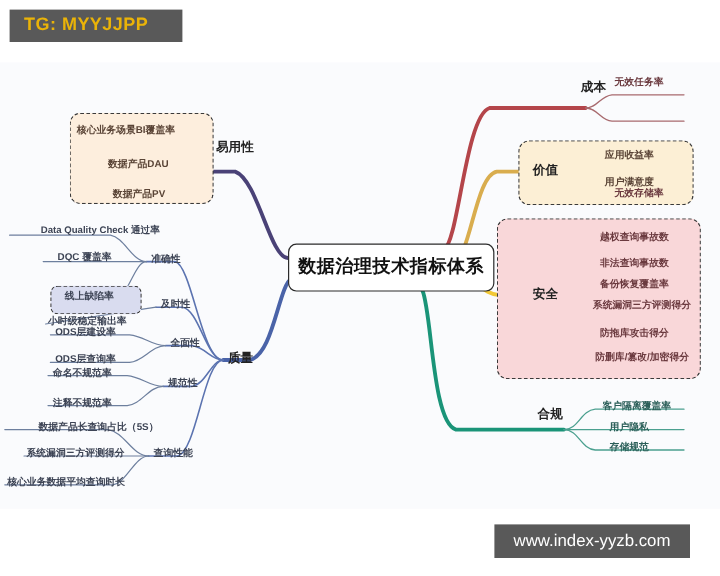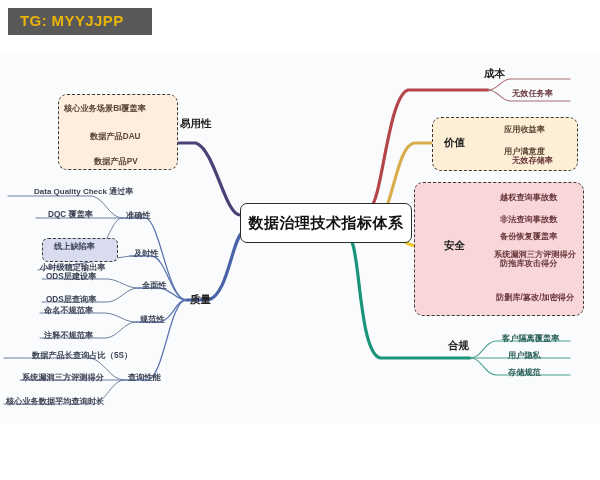--- a/index.html
+++ b/index.html
@@ -229,35 +229,36 @@
   <div class="node leaf-label" style="left:140px; top:315px;text-align:center;">规范性</div>
   <div class="node leaf-label" style="left:44px; top:306px;">命名不规范率</div>
   <div class="node leaf-label" style="left:44px; top:331px;">注释不规范率</div>
 
   <div class="node leaf-label" style="left:128px; top:373px;">查询性能</div>
   <div class="node leaf-label" style="left:0; top:351px;padding-left:32px;">数据产品长查询占比（5S）</div>
   <div class="node leaf-label" style="left:22px; top:373px;">系统漏洞三方评测得分</div>
   <div class="node leaf-label" style="left:6px; top:397px;">核心业务数据平均查询时长</div>
 
   <div class="node main-label" style="left:444px; top:68px;margin-left:40px;">成本</div>
-  <div class="node leaf-label rose" style="left:512px; top:89px;">无效任务率</div>
+  <div class="node leaf-label rose" style="left:512px; top:64px;">无效任务率</div>
   <div class="node leaf-label rose" style="left:512px; top:108px;margin-top:48px;">无效存储率</div>
 
   <div class="node main-label" style="left:444px; top:137px;">价值</div>
   <div class="node leaf-label warm" style="left:504px; top:125px;">应用收益率</div>
   <div class="node leaf-label warm" style="left:504px; top:147px;">用户满意度</div>
 
   <div class="node main-label" style="left:444px; top:240px;">安全</div>
   <div class="node leaf-label rose" style="left:500px; top:193px;">越权查询事故数</div>
   <div class="node leaf-label rose" style="left:500px; top:215px;">非法查询事故数</div>
   <div class="node leaf-label rose" style="left:500px; top:232px;">备份恢复覆盖率</div>
   <div class="node leaf-label rose" style="left:494px; top:250px;">系统漏洞三方评测得分</div>
-  <div class="node leaf-label rose" style="left:500px; top:259px;">防拖库攻击得分</div>
+  <div class="node leaf-label rose" style="left:500px; top:273px;">防拖库攻击得分</div>
   <div class="node leaf-label rose" style="left:496px; top:293px;">防删库/篡改/加密得分</div>
 
   <div class="node main-label" style="left:448px; top:340px;">合规</div>
   <div class="node leaf-label teal" style="left:502px; top:334px;">客户隔离覆盖率</div>
   <div class="node leaf-label teal" style="left:508px; top:351px;">用户隐私</div>
   <div class="node leaf-label teal" style="left:508px; top:368px;">存储规范</div>
 
   <div class="tg-tag">TG: MYYJJPP</div>
+  <div class="watermark">www.index-yyzb.com</div>
 
 </div>
 
 </body></html>

